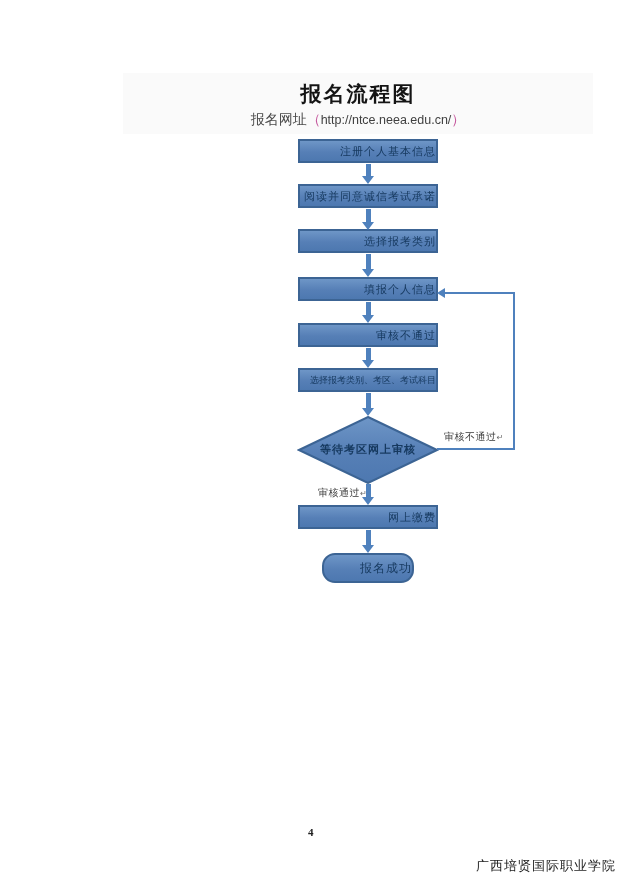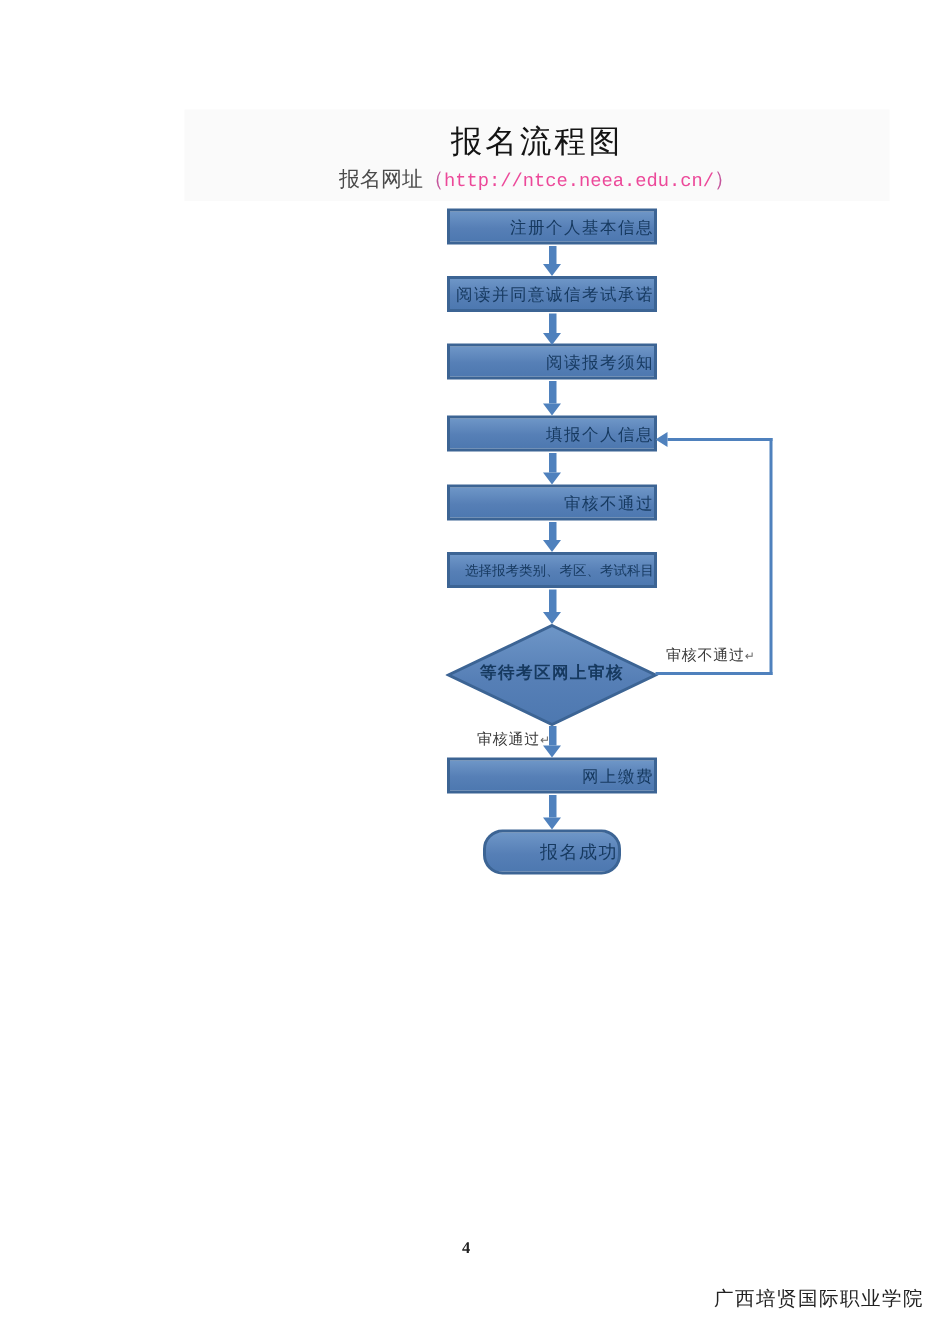--- a/index.html
+++ b/index.html
@@ -10,32 +10,32 @@
     font-family:"Liberation Sans", sans-serif;
     overflow:hidden;
   }
   
   .header-panel {
     position:absolute; left:123px; top:73px; width:470px; height:61px;
     background:#fafafa;
   }
   .doc-title {
     position:absolute; left:123px; top:80px; width:470px;
-    text-align:center; font-size:21px; font-weight:normal; color:#141414;
+    text-align:center; font-size:21px; font-weight:bold; color:#141414;
     letter-spacing:2px;
   }
   .doc-subtitle {
     position:absolute; left:123px; top:111px; width:470px;
     text-align:center; font-size:14px; color:#4a4a4a;
     font-family:"Liberation Serif", serif;
   }
   .doc-subtitle .paren { color:#c4559c; font-size:14px; }
   .doc-subtitle .url {
-    color:#ec4899; font-size:12.5px;
-    font-family:Liberation Mono, monospace;
+    color:#404040; font-size:12.5px;
+    font-family:Liberation Sans, sans-serif;
   }
   
   .fc-box {
     position:absolute; left:298px; width:140px; height:24px;
     background:linear-gradient(180deg,#6e96c7 0%,#567fb6 55%,#4d78b0 100%);
     border:2px solid #3c6494;
     display:flex; align-items:center; justify-content:flex-end;
     color:#16395f; font-size:11px; font-weight:normal; letter-spacing:1px;
   }
   .fc-box.small-text { font-size:9px; letter-spacing:0; }
@@ -92,21 +92,21 @@
 <div class="doc-title">报名流程图</div>
 <div class="doc-subtitle"><span>报名网址</span><span class="paren">（</span><span class="url">http://ntce.neea.edu.cn/</span><span class="paren">）</span></div>
 
 <div class="fc-box" style="top:139px">
     <span>注册个人基本信息</span>
   </div>
 <div class="fc-box" style="top:184px">
     <span>阅读并同意诚信考试承诺</span>
   </div>
 <div class="fc-box" style="top:229px">
-    <span>阅读报考须知</span>
+    <span>选择报考类别</span>
   </div>
 <div class="fc-box" style="top:277px">
     <span>填报个人信息</span>
   </div>
 <div class="fc-box" style="top:323px">
     <span>审核不通过</span>
   </div>
 <div class="fc-box small-text" style="top:368px">
     <span>选择报考类别、考区、考试科目</span>
   </div>

